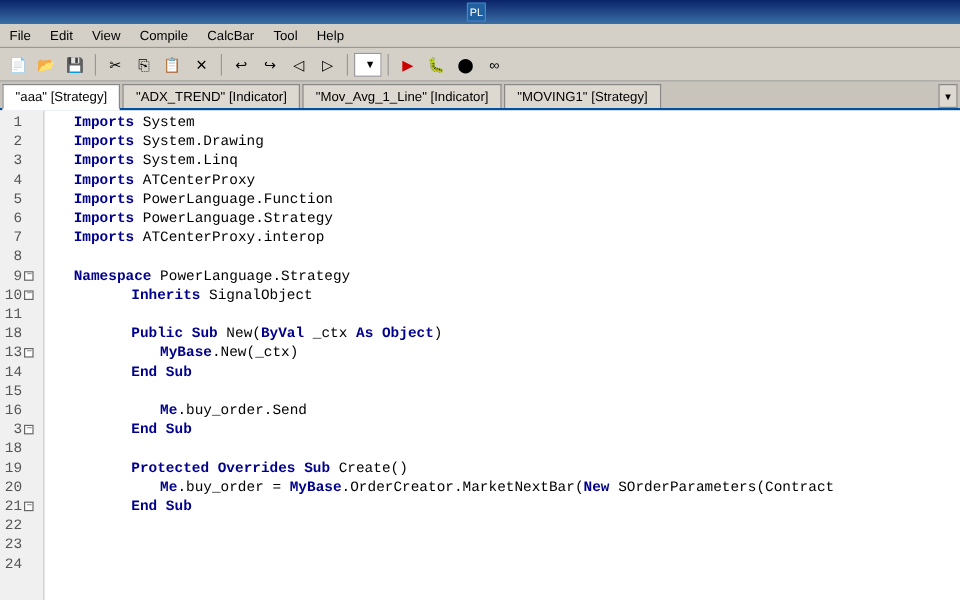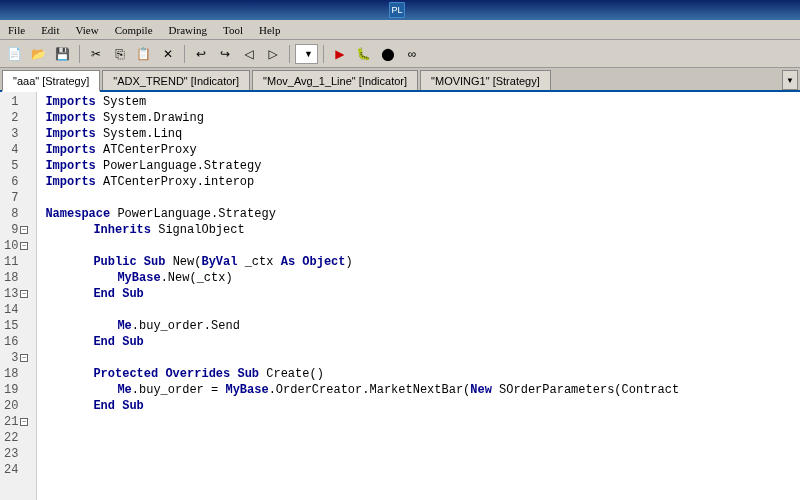--- a/index.html
+++ b/index.html
@@ -44,21 +44,20 @@
       align-items: center;
       height: 20px;
       font-size: 11px;
     }
     .menu-item {
       padding: 2px 8px;
       cursor: pointer;
       height: 100%;
       display: flex;
       align-items: center;
-      font-family: Liberation Serif, serif;
     }
 
     
     #toolbar {
       background: #d4d0c8;
       border-bottom: 1px solid #999;
       display: flex;
       align-items: center;
       height: 28px;
       padding: 2px 4px;
@@ -174,21 +173,21 @@
       align-items: center;
       justify-content: center;
       font-size: 8px;
       cursor: pointer;
       margin-left: 2px;
       flex-shrink: 0;
       line-height: 1;
     }
     #code-area {
       flex: 1;
-      padding: 2px 8px;
+      padding: 2px 24px;
       line-height: 16px;
       overflow: auto;
       color: #000;
     }
     .code-line {
       height: 16px;
       white-space: nowrap;
       display: flex;
       align-items: center;
     }
@@ -201,21 +200,21 @@
 <div id="title-bar">
   <div id="title-bar-icon" style="font-size:9px;color:white;font-weight:normal;background:#2060a0;border:1px solid #4488cc;border-radius:1px;">PL</div>
   <span></span>
 </div>
 
 <div id="menu-bar">
     <div class="menu-item">File</div>
     <div class="menu-item">Edit</div>
     <div class="menu-item">View</div>
     <div class="menu-item">Compile</div>
-    <div class="menu-item">Drawing</div>
+    <div class="menu-item">CalcBar</div>
     <div class="menu-item">Tool</div>
     <div class="menu-item">Help</div>
   </div>
 
 <div id="toolbar">
 
   <div class="toolbar-btn">📄</div>
   <div class="toolbar-btn">📂</div>
   <div class="toolbar-btn">💾</div>
   <div class="toolbar-separator"></div>
@@ -359,20 +358,24 @@
       <div class="code-line">
         <span style="display: inline-block; width: 0px;"></span>
         <span><span class="kw">Imports</span> <span class="normal">System.Linq</span></span>
       </div>
       <div class="code-line">
         <span style="display: inline-block; width: 0px;"></span>
         <span><span class="kw">Imports</span> <span class="normal">ATCenterProxy</span></span>
       </div>
       <div class="code-line">
         <span style="display: inline-block; width: 0px;"></span>
+        <span><span class="kw">Imports</span> <span class="normal">PowerLanguage.Function</span></span>
+      </div>
+      <div class="code-line">
+        <span style="display: inline-block; width: 0px;"></span>
         <span><span class="kw">Imports</span> <span class="normal">PowerLanguage.Strategy</span></span>
       </div>
       <div class="code-line">
         <span style="display: inline-block; width: 0px;"></span>
         <span><span class="kw">Imports</span> <span class="normal">ATCenterProxy.interop</span></span>
       </div>
       <div class="code-line">
         <span style="display: inline-block; width: 0px;"></span>
         <span>&nbsp;</span>
       </div>

